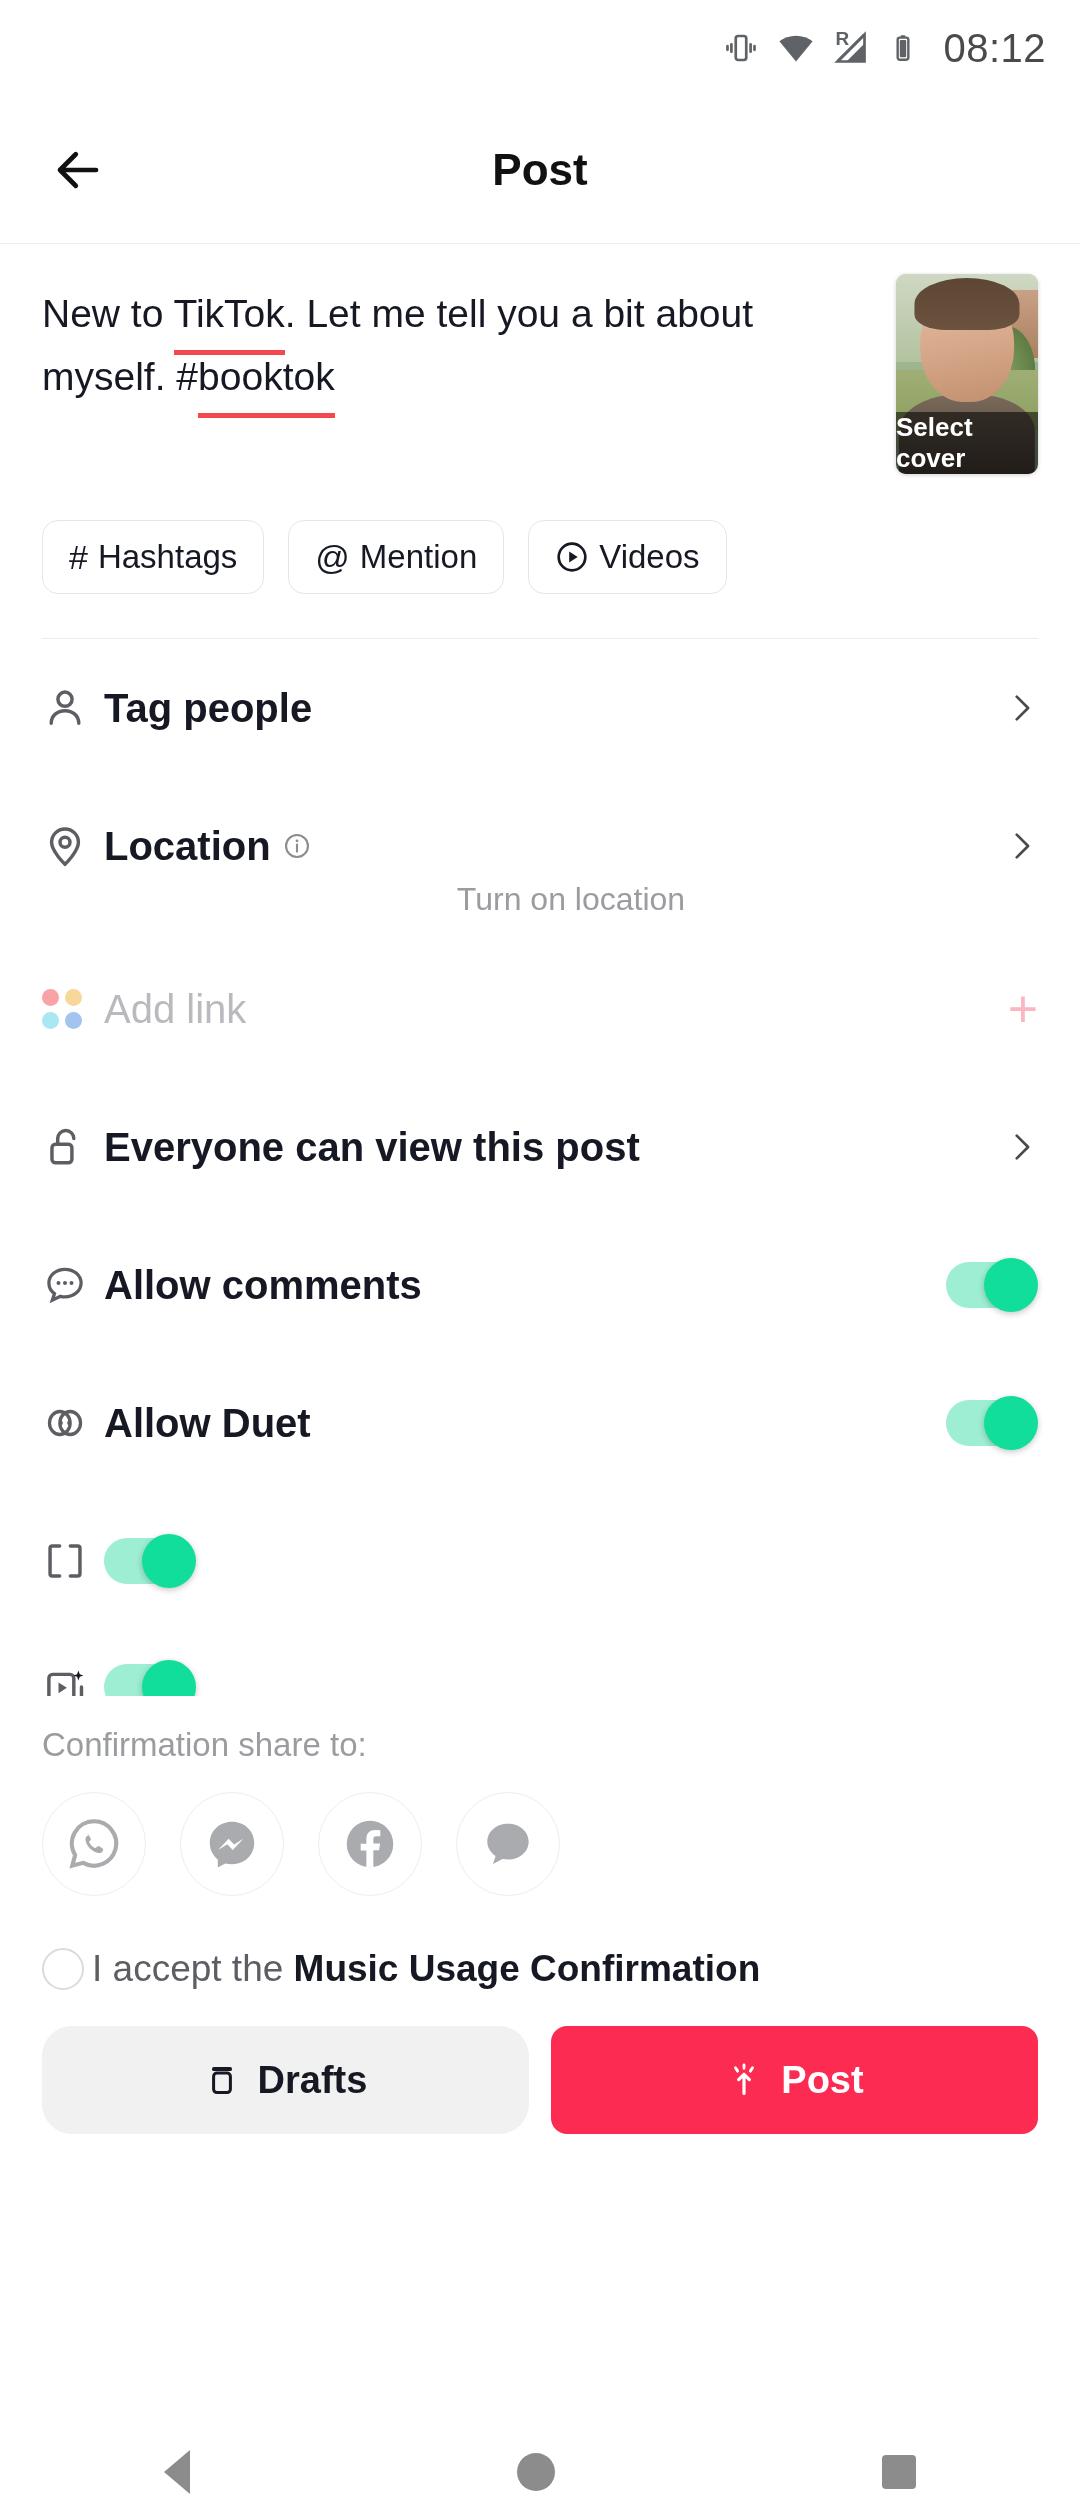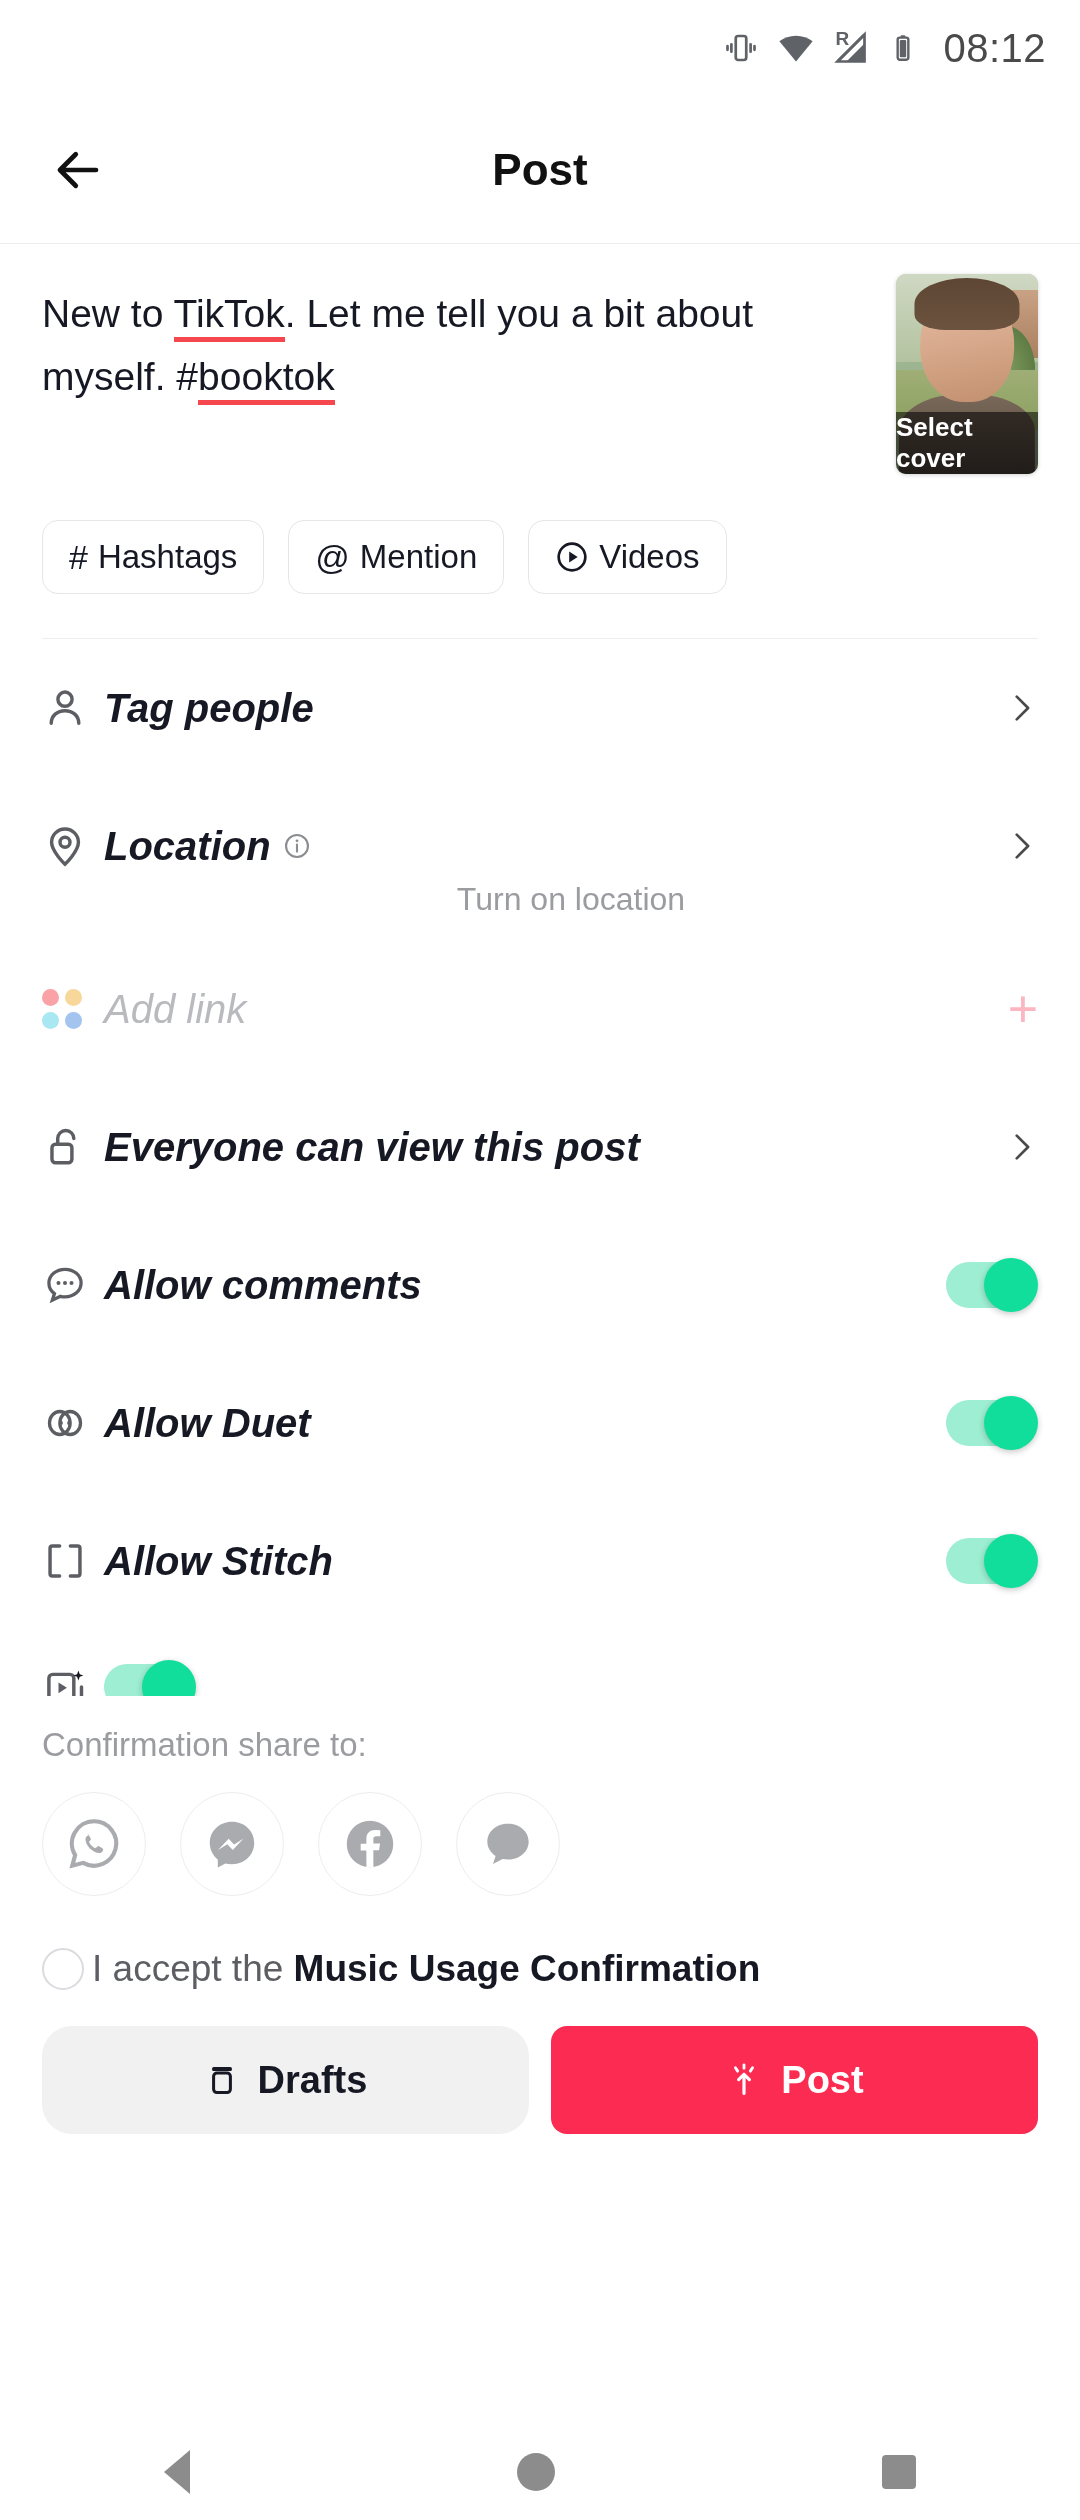--- a/index.html
+++ b/index.html
@@ -31,21 +31,21 @@
   .header-title { width:100%; text-align:center; font-size:44px; font-weight:bold; color:#111; }
 
   
   .caption-wrap { display:flex; padding:34px 42px 0 42px; }
   .caption-text {
     flex:1; font-size:39px; line-height:63px; color:#161823;
     padding-right:18px; padding-top:4px;
   }
   .sp-under {
     border-bottom:5px solid #f4484e;
-    padding-bottom:2px;
+    padding-bottom:15px;
   }
   .cover {
     position:relative; width:142px; height:200px; border-radius:10px;
     overflow:hidden; flex:0 0 auto; margin-top:-4px;
     background:linear-gradient(165deg,#b7c9a8 0%,#9fb692 35%,#8aa47d 100%);
     box-shadow:0 1px 4px rgba(0,0,0,.18);
     text-decoration:underline;
   }
   .cover .bg-sky { position:absolute; left:0; top:0; width:100%; height:44%;
       background:linear-gradient(180deg,#cfd8c3 0%,#b3c3a0 100%); }
@@ -85,21 +85,21 @@
 
   .divider { height:1px; background:#ededed; margin:44px 42px 0 42px; }
 
   
   .rows { padding:0 42px; }
   .row {
     position:relative; display:flex; align-items:center;
     min-height:138px;
   }
   .row .ico { width:62px; flex:0 0 62px; display:flex; align-items:center; justify-content:flex-start; }
-  .row .label { flex:1; font-size:40px; color:#161823; font-weight:bold; display:flex; align-items:center; gap:12px;font-style:italic; }
+  .row .label { flex:1; font-size:40px; color:#161823; font-weight:bold; display:flex; align-items:center; gap:12px; }
   .row .label.dim { color:#b8babd; font-weight:500; }
   .row .chev { color:#4a4a4a; font-size:0; display:flex; align-items:center; }
   .row-sub { font-size:32px; color:#9a9ca0; padding-left:62px; margin-top:-34px; margin-bottom:22px;text-align:center; }
   .plus { color:#fbb6c2; font-size:52px; line-height:1; font-weight:300; }
 
   
   .dots { display:grid; grid-template-columns:17px 17px; grid-template-rows:17px 17px; gap:6px; }
   .dots i { display:block; width:17px; height:17px; border-radius:50%; }
 
   
@@ -333,21 +333,20 @@
         <span class="knob" style="background:#11DE9B;"></span>
       </span>
     </div>
 
     <div class="row">
       <span class="ico">
         <svg width="46" height="46" viewBox="0 0 24 24">
             <path d="M9.2 4.2H5.4a1.2 1.2 0 0 0-1.2 1.2v13.2a1.2 1.2 0 0 0 1.2 1.2h3.8M14.8 4.2h3.8a1.2 1.2 0 0 1 1.2 1.2v13.2a1.2 1.2 0 0 1-1.2 1.2h-3.8" fill="none" stroke="#5c5e63" stroke-width="1.8" stroke-linecap="round"></path>
           </svg>
       </span>
-      <span class="label">Allow Stitch</span>
       <span class="toggle">
         <span class="track" style="background:#9DEED2;"></span>
         <span class="knob" style="background:#11DE9B;"></span>
       </span>
     </div>
 
     <div class="clip-area">
       <div class="row">
         <span class="ico">
           <svg width="46" height="46" viewBox="0 0 24 24">

